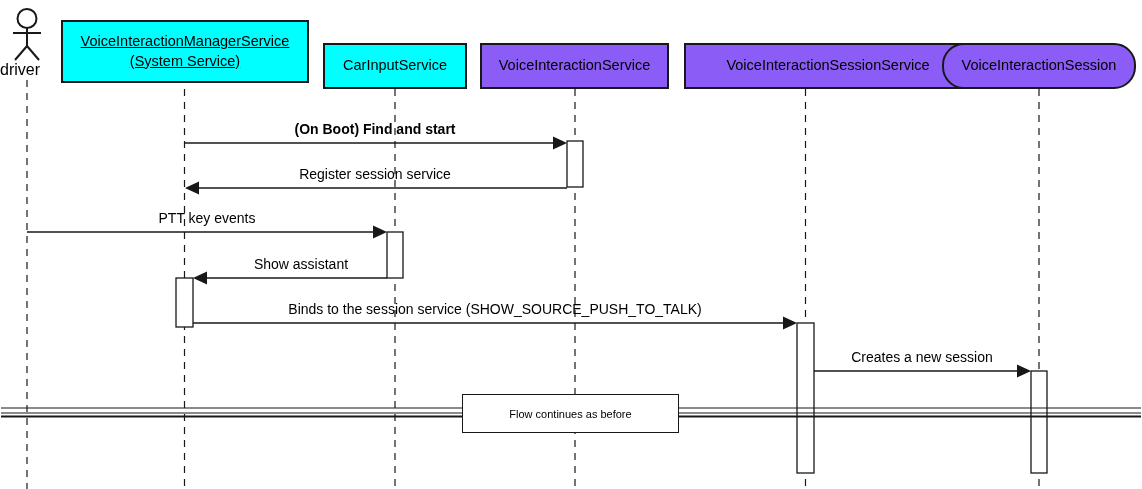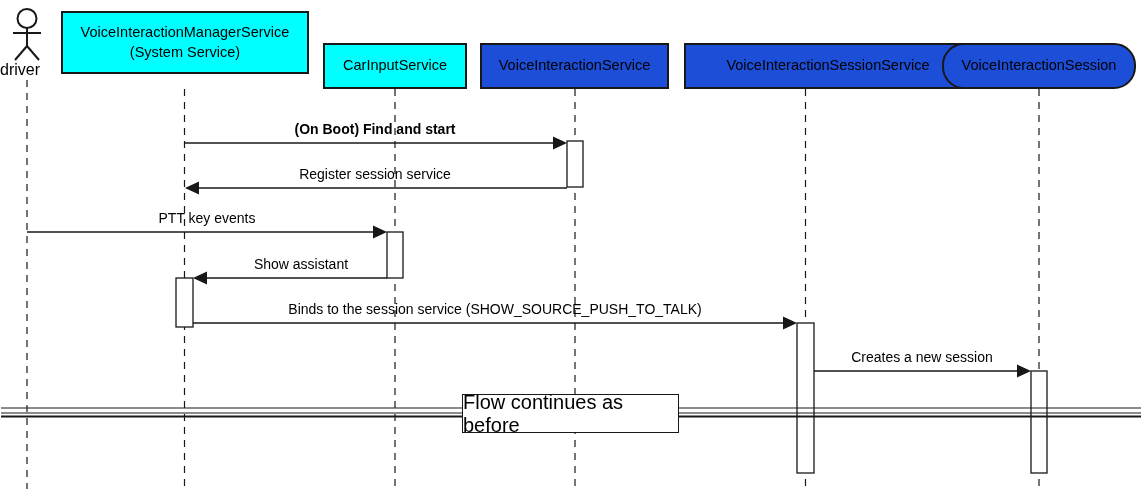--- a/index.html
+++ b/index.html
@@ -16,40 +16,40 @@
     position:absolute;
     box-sizing:border-box;
     border:2px solid #181818;
     display:flex;flex-direction:column;
     align-items:center;justify-content:center;
     text-align:center;
     font-size:14.5px;line-height:1.35;
     z-index:3;
   }
   .fill-cyan{background:#00ffff;}
-  .fill-green{background:#1d4ed8;}
+  .fill-green{background:#8b5cf6;}
   .actor-label{
     position:absolute;left:0;top:61px;width:54px;
     text-align:left;font-size:16px;z-index:3;
   }
   .msg-label{
     position:absolute;
     transform:translateX(-50%);
     white-space:nowrap;
     font-size:14px;
     z-index:3;
   }
   .divider-label{
     position:absolute;
     left:462px;top:394px;width:217px;height:39px;
     box-sizing:border-box;
     background:#ffffff;
     border:1.5px solid #181818;
     display:flex;align-items:center;justify-content:center;
-    font-size:20px;
+    font-size:11px;
     z-index:5;
   }
   svg{display:block;}
 </style>
 </head>
 <body>
 
 <div class="canvas">
 
   <svg class="layer" width="1142" height="489" viewBox="0 0 1142 489">
@@ -100,21 +100,21 @@
       <g>
         <line x1="1" y1="408" x2="1141" y2="408" stroke-width="1.2"></line>
         <line x1="1" y1="413" x2="1141" y2="413" stroke-width="1.2"></line>
         <line x1="1" y1="416.5" x2="1141" y2="416.5" stroke-width="2"></line>
       </g>
     </g>
   </svg>
 
   <div class="actor-label">driver</div>
 
-  <div class="participant fill-cyan" style="left:61px;top:11px;width:248px;height:63px;">
+  <div class="participant fill-cyan" style="left:61px;top:20px;width:248px;height:63px;text-decoration:underline;">
     <div>VoiceInteractionManagerService</div>
     <div>(System Service)</div>
   </div>
   <div class="participant fill-cyan" style="left:323px;top:43px;width:144px;height:46px;">
     <div>CarInputService</div>
   </div>
   <div class="participant fill-green" style="left:480px;top:43px;width:189px;height:46px;">
     <div>VoiceInteractionService</div>
   </div>
   <div class="participant fill-green" style="left:684px;top:43px;width:288px;height:46px;">

